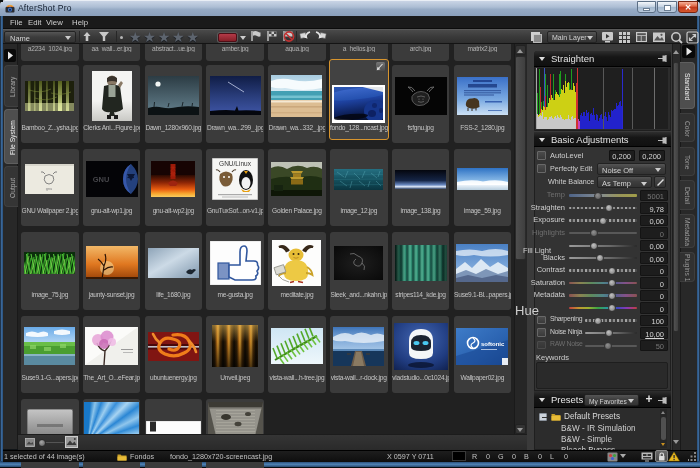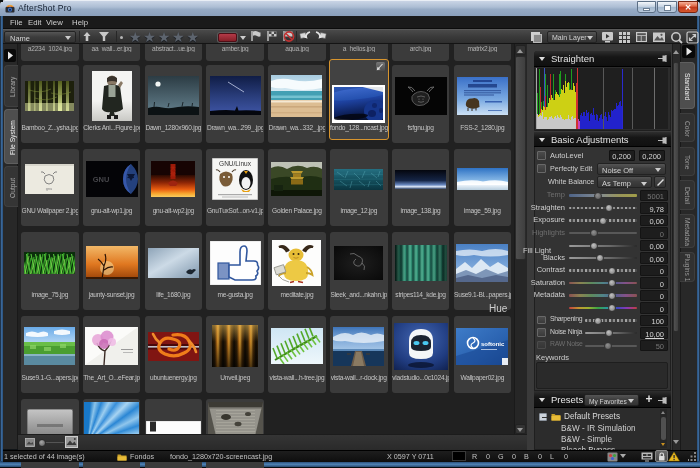--- a/index.html
+++ b/index.html
@@ -1127,21 +1127,21 @@
 <div style="position:absolute;left:608px;top:266.5px;width:8px;height:8px;border-radius:50%;background:radial-gradient(circle at 40% 35%,#c2c2c2,#8e8e8e 65%,#606060);border:0.5px solid #333;"></div>
 <div style="position:absolute;left:640px;top:264.7px;width:28px;height:11.5px;background:#1d1d1d;border:1px solid #141414;border-radius:1px;font-size:7.5px;color:#d6d6d6;text-align:right;padding:1.5px 3px 0 0;">0</div>
 <div style="position:absolute;left:489px;top:277.5px;width:76px;font-size:7.5px;color:#cfcfcf;text-align:right;">Saturation</div>
 <div style="position:absolute;left:569px;top:281.7px;width:68px;height:2.6px;background:linear-gradient(90deg,#a05858,#a09858,#68a068,#58989e,#5868a6,#98589e,#a05858);opacity:0.8;border-radius:1px;"></div>
 <div style="position:absolute;left:608px;top:279px;width:8px;height:8px;border-radius:50%;background:radial-gradient(circle at 40% 35%,#c2c2c2,#8e8e8e 65%,#606060);border:0.5px solid #333;"></div>
 <div style="position:absolute;left:640px;top:277.2px;width:28px;height:11.5px;background:#1d1d1d;border:1px solid #141414;border-radius:1px;font-size:7.5px;color:#d6d6d6;text-align:right;padding:1.5px 3px 0 0;">0</div>
 <div style="position:absolute;left:489px;top:290.0px;width:76px;font-size:7.5px;color:#cfcfcf;text-align:right;">Metadata</div>
 <div style="position:absolute;left:569px;top:294.2px;width:68px;height:2.6px;background:linear-gradient(90deg,#a05858,#a09858,#68a068,#58989e,#5868a6,#98589e,#a05858);opacity:0.8;border-radius:1px;"></div>
 <div style="position:absolute;left:608px;top:291.5px;width:8px;height:8px;border-radius:50%;background:radial-gradient(circle at 40% 35%,#c2c2c2,#8e8e8e 65%,#606060);border:0.5px solid #333;"></div>
 <div style="position:absolute;left:640px;top:289.7px;width:28px;height:11.5px;background:#1d1d1d;border:1px solid #141414;border-radius:1px;font-size:7.5px;color:#d6d6d6;text-align:right;padding:1.5px 3px 0 0;">0</div>
-<div style="position:absolute;left:489px;top:302.5px;width:76px;font-size:10px;color:#cfcfcf;text-align:left;">Hue</div>
+<div style="position:absolute;left:489px;top:302.5px;width:76px;font-size:13px;color:#cfcfcf;text-align:center;">Hue</div>
 <div style="position:absolute;left:569px;top:306.7px;width:68px;height:2.6px;background:linear-gradient(90deg,#d04040,#d0a030,#a8c030,#38b048,#28a0b0,#4048d0,#9838c0,#d04040);opacity:0.9;border-radius:1px;"></div>
 <div style="position:absolute;left:608px;top:304px;width:8px;height:8px;border-radius:50%;background:radial-gradient(circle at 40% 35%,#c2c2c2,#8e8e8e 65%,#606060);border:0.5px solid #333;"></div>
 <div style="position:absolute;left:640px;top:302.2px;width:28px;height:11.5px;background:#1d1d1d;border:1px solid #141414;border-radius:1px;font-size:7.5px;color:#d6d6d6;text-align:right;padding:1.5px 3px 0 0;">0</div>
 <div class="chk" style="left:537px;top:315.5px;"></div>
 <div style="position:absolute;left:550px;top:315.0px;font-size:6.9px;letter-spacing:-0.3px;color:#cfcfcf;">Sharpening</div>
 <div style="position:absolute;left:585px;top:319.3px;width:52px;height:2.4px;background:repeating-linear-gradient(90deg,#a2a2a2 0 2.5px,#4a4a4a 2.5px 4px,#8a8a8a 4px 6.5px,#383838 6.5px 8px);border-radius:1px;"></div>
 <div style="position:absolute;left:594px;top:316.5px;width:8px;height:8px;border-radius:50%;background:radial-gradient(circle at 40% 35%,#c2c2c2,#8e8e8e 65%,#606060);border:0.5px solid #333;"></div>
 <div style="position:absolute;left:640px;top:314.7px;width:28px;height:11.5px;background:#1d1d1d;border:1px solid #141414;border-radius:1px;font-size:7.5px;color:#d6d6d6;text-align:right;padding:1.5px 3px 0 0;">100</div>
 <div class="chk" style="left:537px;top:328px;"></div>
 <div style="position:absolute;left:550px;top:327.5px;font-size:6.9px;letter-spacing:-0.3px;color:#cfcfcf;">Noise Ninja</div>

